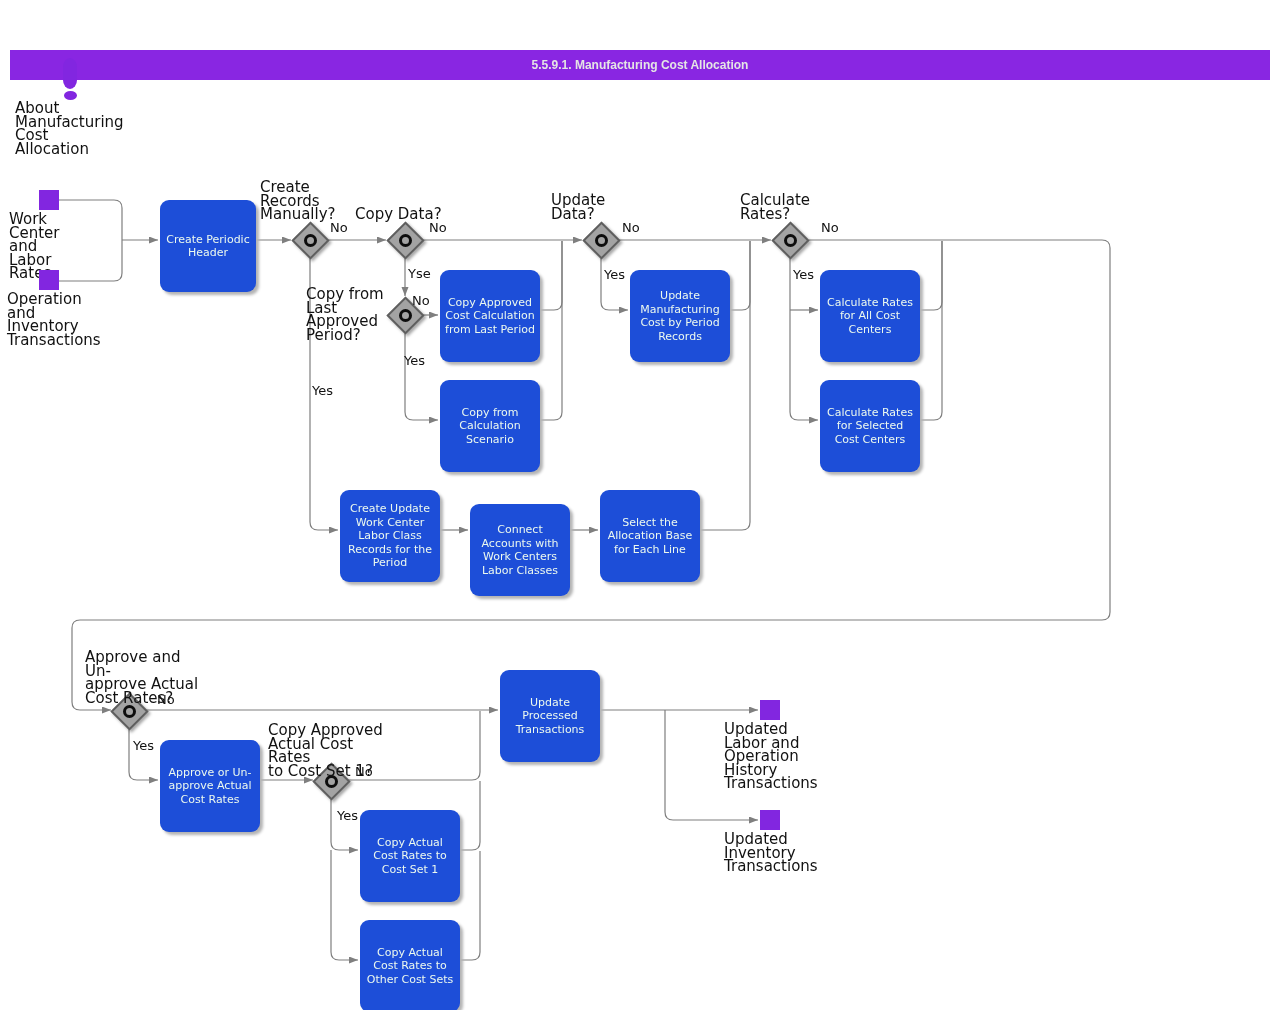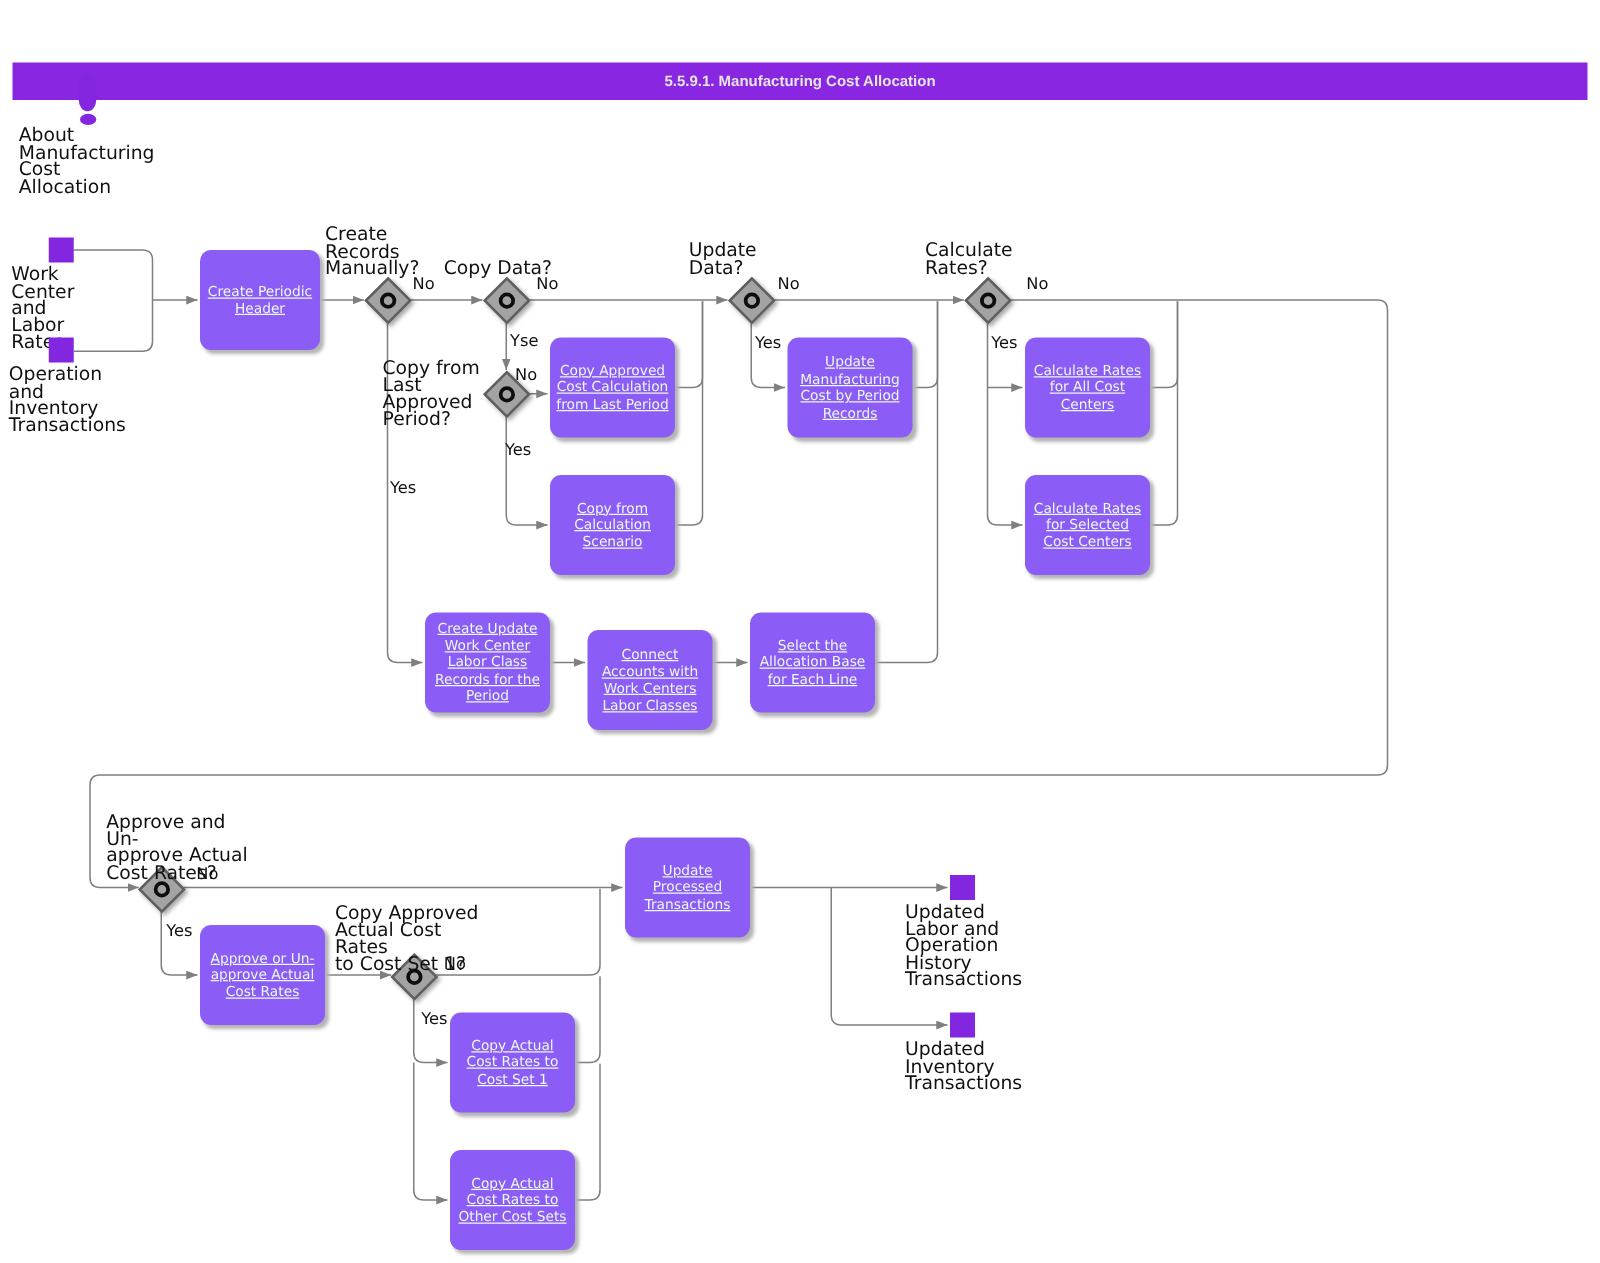--- a/index.html
+++ b/index.html
@@ -20,25 +20,25 @@
   svg.wires{left:0;top:0;}
   svg.wires path{stroke:#7f7f7f;stroke-width:1.2;fill:none;}
   
   .lbl{
     white-space:pre-line;text-align:left;
     font-size:15px;line-height:13.5px;color:#111;
   }
   .edge-lbl{font-size:13px;color:#111;}
   
   .task{
-    background:#8b5cf6;color:#ecf9ee;border-radius:9px;
+    background:#1d4ed8;color:#ecf9ee;border-radius:9px;
     box-shadow:3px 3px 3px #b4b4b4;
     display:flex;align-items:center;justify-content:center;
     text-align:center;font-size:11px;line-height:13.5px;
-    white-space:pre-line;width:100px;height:80px;text-decoration:underline;
+    white-space:pre-line;width:100px;height:92px;
   }
   
   .decision{
     width:38px;height:38px;display:flex;align-items:center;justify-content:center;
     filter:drop-shadow(2px 2px 1.5px rgba(0,0,0,0.35));
   }
   .dshape{
     width:23px;height:23px;background:#a3a3a3;border:2px solid #5f5f5f;
     transform:rotate(45deg);
   }

